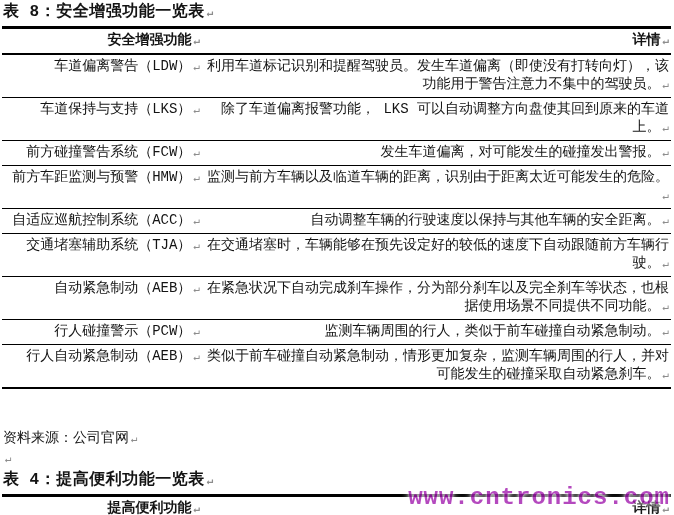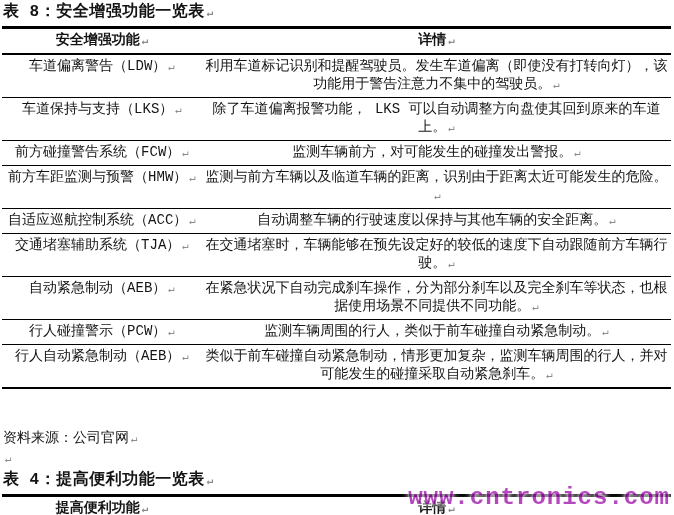--- a/index.html
+++ b/index.html
@@ -5,21 +5,21 @@
   html,body{margin:0;padding:0;}
   body{
     width:674px;height:515px;overflow:hidden;background:#ffffff;
     font-family:"Liberation Sans","DejaVu Sans",sans-serif;color:#141414;
   }
   .page{position:relative;width:674px;height:515px;box-sizing:border-box;padding:0 3px 0 2px;font-family:Liberation Mono, monospace;}
   .doc-title{font-weight:bold;font-size:16px;line-height:20px;padding:2px 0 3px 1px;letter-spacing:.5px;}
   table.rpt{width:100%;border-collapse:collapse;table-layout:fixed;
     border-top:3px solid #000;border-bottom:2px solid #000;}
   .rpt th,.rpt td{
-    vertical-align:top;text-align:center;font-size:14px;line-height:18px;
+    vertical-align:top;text-align:right;font-size:14px;line-height:18px;
     padding:2px 2px 3px 2px;border-bottom:1px solid #000;word-break:break-all;
   }
   .rpt thead th{font-weight:bold;border-bottom:2px solid #000;}
   .c1{width:196px;}
   .source{font-size:14px;line-height:18px;padding:4px 0 1px 1px;margin-top:36px;}
   .blank-line{height:19px;padding-left:1px;}
   .pmark{color:#8d8d8d;font-size:11px;margin-left:2px;vertical-align:baseline;}
   .watermark{
     position:absolute;right:4px;bottom:4px;font-size:24px;font-weight:bold;
     letter-spacing:1px;opacity:.8;white-space:nowrap;
@@ -46,21 +46,21 @@
       <tr>
         <td class="c1"><span>车道偏离警告（LDW）</span><span class="pmark">↵</span></td>
         <td><span>利用车道标记识别和提醒驾驶员。发生车道偏离（即使没有打转向灯），该功能用于警告注意力不集中的驾驶员。</span><span class="pmark">↵</span></td>
       </tr>
       <tr>
         <td class="c1"><span>车道保持与支持（LKS）</span><span class="pmark">↵</span></td>
         <td><span>除了车道偏离报警功能， LKS 可以自动调整方向盘使其回到原来的车道上。</span><span class="pmark">↵</span></td>
       </tr>
       <tr>
         <td class="c1"><span>前方碰撞警告系统（FCW）</span><span class="pmark">↵</span></td>
-        <td><span>监测车辆前方，对可能发生的碰撞发出警报。</span><span class="pmark">↵</span></td>
+        <td><span>发生车道偏离，对可能发生的碰撞发出警报。</span><span class="pmark">↵</span></td>
       </tr>
       <tr>
         <td class="c1"><span>前方车距监测与预警（HMW）</span><span class="pmark">↵</span></td>
         <td><span>监测与前方车辆以及临道车辆的距离，识别由于距离太近可能发生的危险。</span><span class="pmark">↵</span></td>
       </tr>
       <tr>
         <td class="c1"><span>自适应巡航控制系统（ACC）</span><span class="pmark">↵</span></td>
         <td><span>自动调整车辆的行驶速度以保持与其他车辆的安全距离。</span><span class="pmark">↵</span></td>
       </tr>
       <tr>

